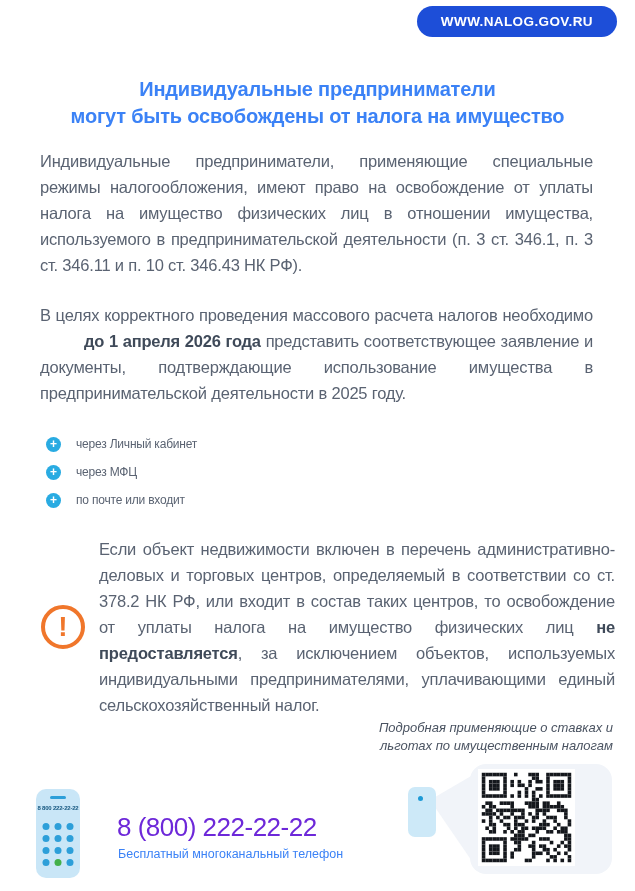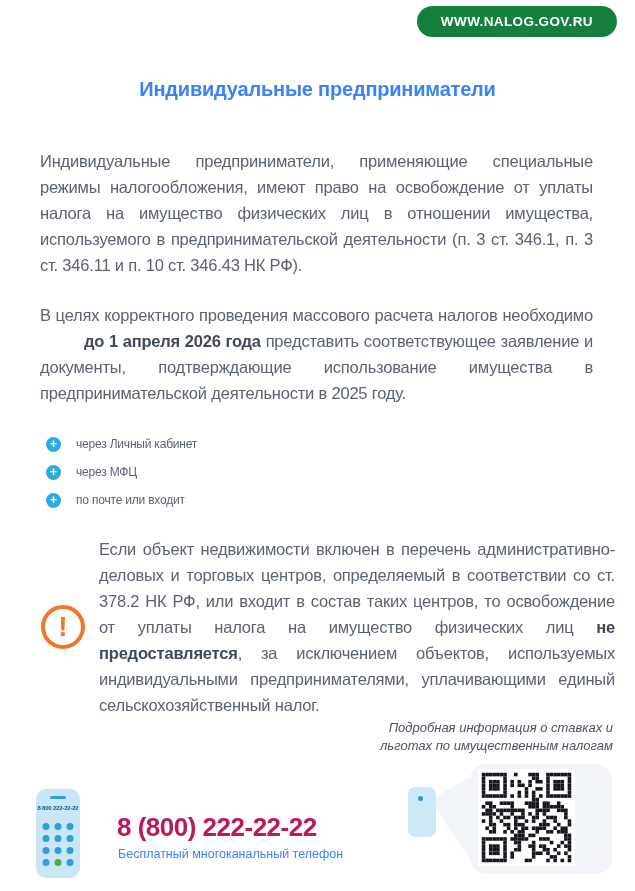--- a/index.html
+++ b/index.html
@@ -12,21 +12,21 @@
 
   
   .logo-wrap { position:absolute; left:34px; top:4px; display:flex; }
   .logo-text {
     position:absolute; left:66px; top:17px; width:130px;
     font-size:11.5px; font-weight:bold; color:#3E4A58;
     line-height:13px; letter-spacing:0.2px;
   }
   .badge {
     position:absolute; right:18px; top:6px; height:31px; min-width:172px;
-    background:#15803d; border-radius:16px; color:#ffffff;
+    background:#1d4ed8; border-radius:16px; color:#ffffff;
     font-size:13.5px; font-weight:bold; letter-spacing:0.4px;
     display:flex; align-items:center; justify-content:center; padding:0 24px;
   }
 
   
   .title {
     position:absolute; left:0; top:76px; width:100%;
     text-align:center; font-size:20px; font-weight:bold;
     color:#3b82f6; line-height:27px; letter-spacing:-0.2px;
   }
@@ -81,33 +81,34 @@
   .phone-screen-label {
     position:absolute; top:16px; left:0; width:100%; text-align:center;
     font-size:6px; font-weight:bold; color:#14567F; letter-spacing:-0.2px;
   }
   .keypad { position:absolute; top:34px; left:50%; transform:translateX(-50%); display:grid; grid-template-columns:repeat(3,7px); gap:5px; }
   .key { width:7px; height:7px; border-radius:50%; background:#2D9FD9; }
   .key.green { background:#43B04A; }
 
   .phone-number {
     position:absolute; left:117px; top:812px;
-    font-size:26px; font-weight:bold; color:#be185d; letter-spacing:-0.5px;
+    font-size:26px; font-weight:normal; color:#6d28d9; letter-spacing:-0.5px;
   }
   .phone-caption { position:absolute; left:118px; top:846px; font-size:12.5px; color:#3b82f6; line-height:1.32; }
 </style>
 </head>
 <body>
 
 <div class="page">
 
   <div class="badge">WWW.NALOG.GOV.RU</div>
 
   <div class="title">
     <div>Индивидуальные предприниматели</div>
+    <div>могут быть освобождены от налога на имущество</div>
   </div>
 
   <div class="content">
 
     <p class="para">Индивидуальные предприниматели, применяющие специальные режимы налогообложения, имеют право на освобождение от уплаты налога на имущество физических лиц в отношении имущества, используемого в предпринимательской деятельности (п. 3 ст. 346.1, п. 3 ст. 346.11 и п. 10 ст. 346.43 НК РФ).</p>
 
     <p class="para"><span>В целях корректного проведения массового расчета налогов необходимо </span><b>до 1 апреля 2026 года</b><span> представить соответствующее заявление и документы, подтверждающие использование имущества в предпринимательской деятельности в 2025 году.</span></p>
 
 
     <div class="bullet-row">
@@ -124,21 +125,21 @@
     </div>
 
     <div class="warning">
       <div class="warn-icon">!</div>
       <div class="warn-text"><span>Если объект недвижимости включен в перечень административно-деловых и торговых центров, определяемый в соответствии со ст. 378.2 НК РФ, или входит в состав таких центров, то освобождение от уплаты налога на имущество физических лиц </span><b>не предоставляется</b><span>, за исключением объектов, используемых индивидуальными предпринимателями, уплачивающими единый сельскохозяйственный налог.</span></div>
     </div>
 
   </div>
 
   <div class="qr-note">
-    <div>Подробная информация о ставках и</div>
+    <div>Подробная применяющие о ставках и</div>
     <div>льготах по имущественным налогам</div>
   </div>
 
   <svg class="qr-bubble" viewBox="0 0 220 122">
     <polygon points="80,14 80,112 32,42" fill="#F1F4F9"></polygon>
     <rect x="72" y="6" width="142" height="110" rx="16" fill="#F1F4F9"></rect>
   </svg>
 
   <div class="scan-phone">
     <div class="scan-dot"></div>

